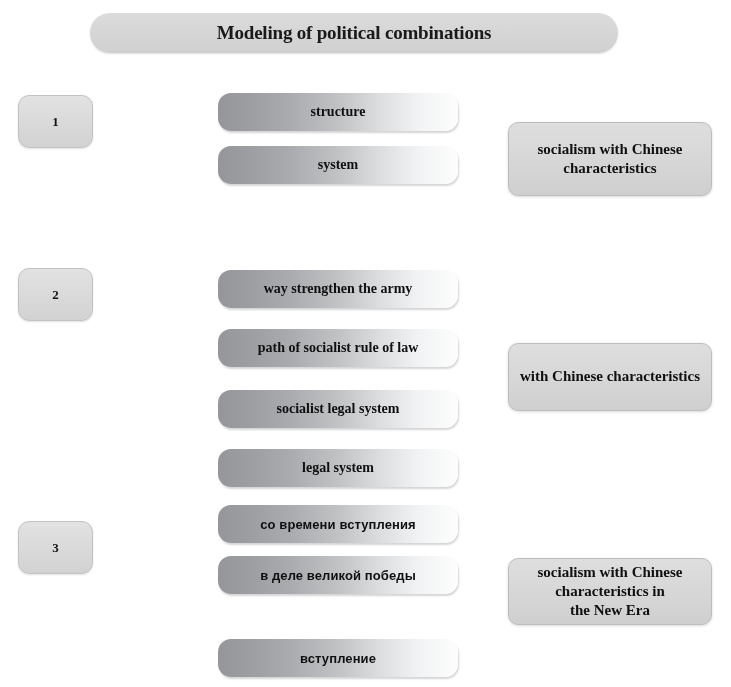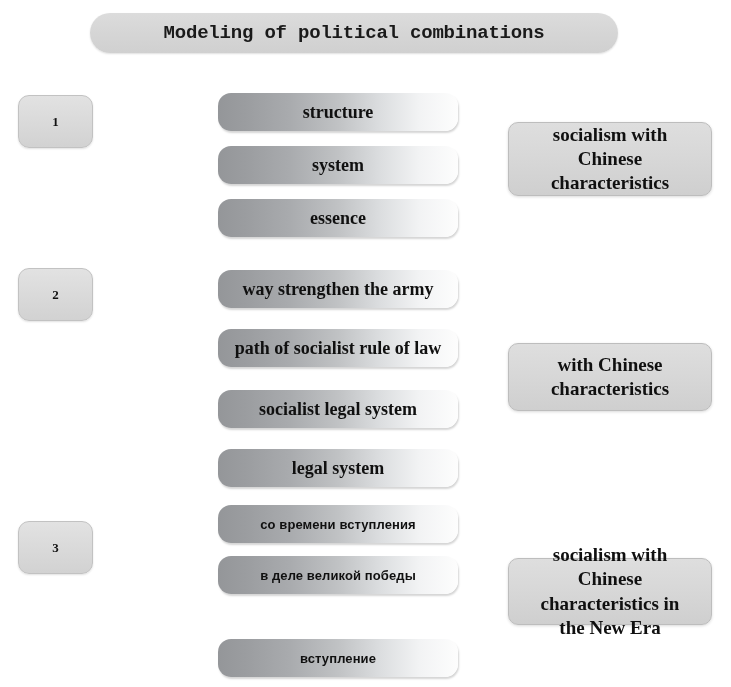--- a/index.html
+++ b/index.html
@@ -26,21 +26,21 @@
     width: 528px;
     height: 40px;
     border-radius: 20px;
     background: linear-gradient(180deg, #dcdcdc 0%, #d6d6d6 45%, #d0d0d0 100%);
     box-shadow: 0 1px 2px rgba(0,0,0,0.13);
     display: flex;
     align-items: center;
     justify-content: center;
   }
   .title-pill .title-text {
-    font-family: Liberation Mono, monospace;
+    font-family: Liberation Serif, serif;
     font-weight: bold;
     font-size: 19px;
     color: #1a1a1a;
     letter-spacing: -0.2px;
     white-space: nowrap;
   }
 
   
   .num-box {
     position: absolute;
@@ -80,21 +80,21 @@
         #fdfdfd 100%);
     box-shadow: 1px 2px 2px rgba(0,0,0,0.17);
     display: flex;
     align-items: center;
     justify-content: center;
     box-sizing: border-box;
   }
   .bar .bar-text {
     font-family: "Liberation Serif", serif;
     font-weight: bold;
-    font-size: 18px;
+    font-size: 14px;
     color: #101010;
     white-space: nowrap;
     text-align: center;
   }
   .bar.cyr .bar-text {
     font-family: "Liberation Sans", sans-serif;
     font-weight: bold;
     font-size: 13px;
     letter-spacing: 0.1px;
   }
@@ -110,21 +110,21 @@
     box-sizing: border-box;
     box-shadow: 0 1px 3px rgba(0,0,0,0.15);
     display: flex;
     align-items: center;
     justify-content: center;
     padding: 6px 10px;
   }
   .result-box .result-text {
     font-family: "Liberation Serif", serif;
     font-weight: bold;
-    font-size: 19px;
+    font-size: 15px;
     color: #101010;
     text-align: center;
     line-height: 1.28;
     white-space: pre-line;
   }
 </style>
 </head>
 <body>
 
 <div id="diagram">
@@ -135,23 +135,20 @@
 
   <div class="num-box" style="top:95px;">
     <span class="num-text">1</span>
   </div>
 
   <div class="bar" style="top:93px;">
     <span class="bar-text">structure</span>
   </div>
   <div class="bar" style="top:146px;">
     <span class="bar-text">system</span>
-  </div>
-  <div class="bar" style="top:199px;">
-    <span class="bar-text">essence</span>
   </div>
 
   <div class="result-box" style="top:122px; height:74px;">
     <span class="result-text">socialism with Chinese
 characteristics</span>
   </div>
 
   <div class="num-box" style="top:268px;">
     <span class="num-text">2</span>
   </div>

